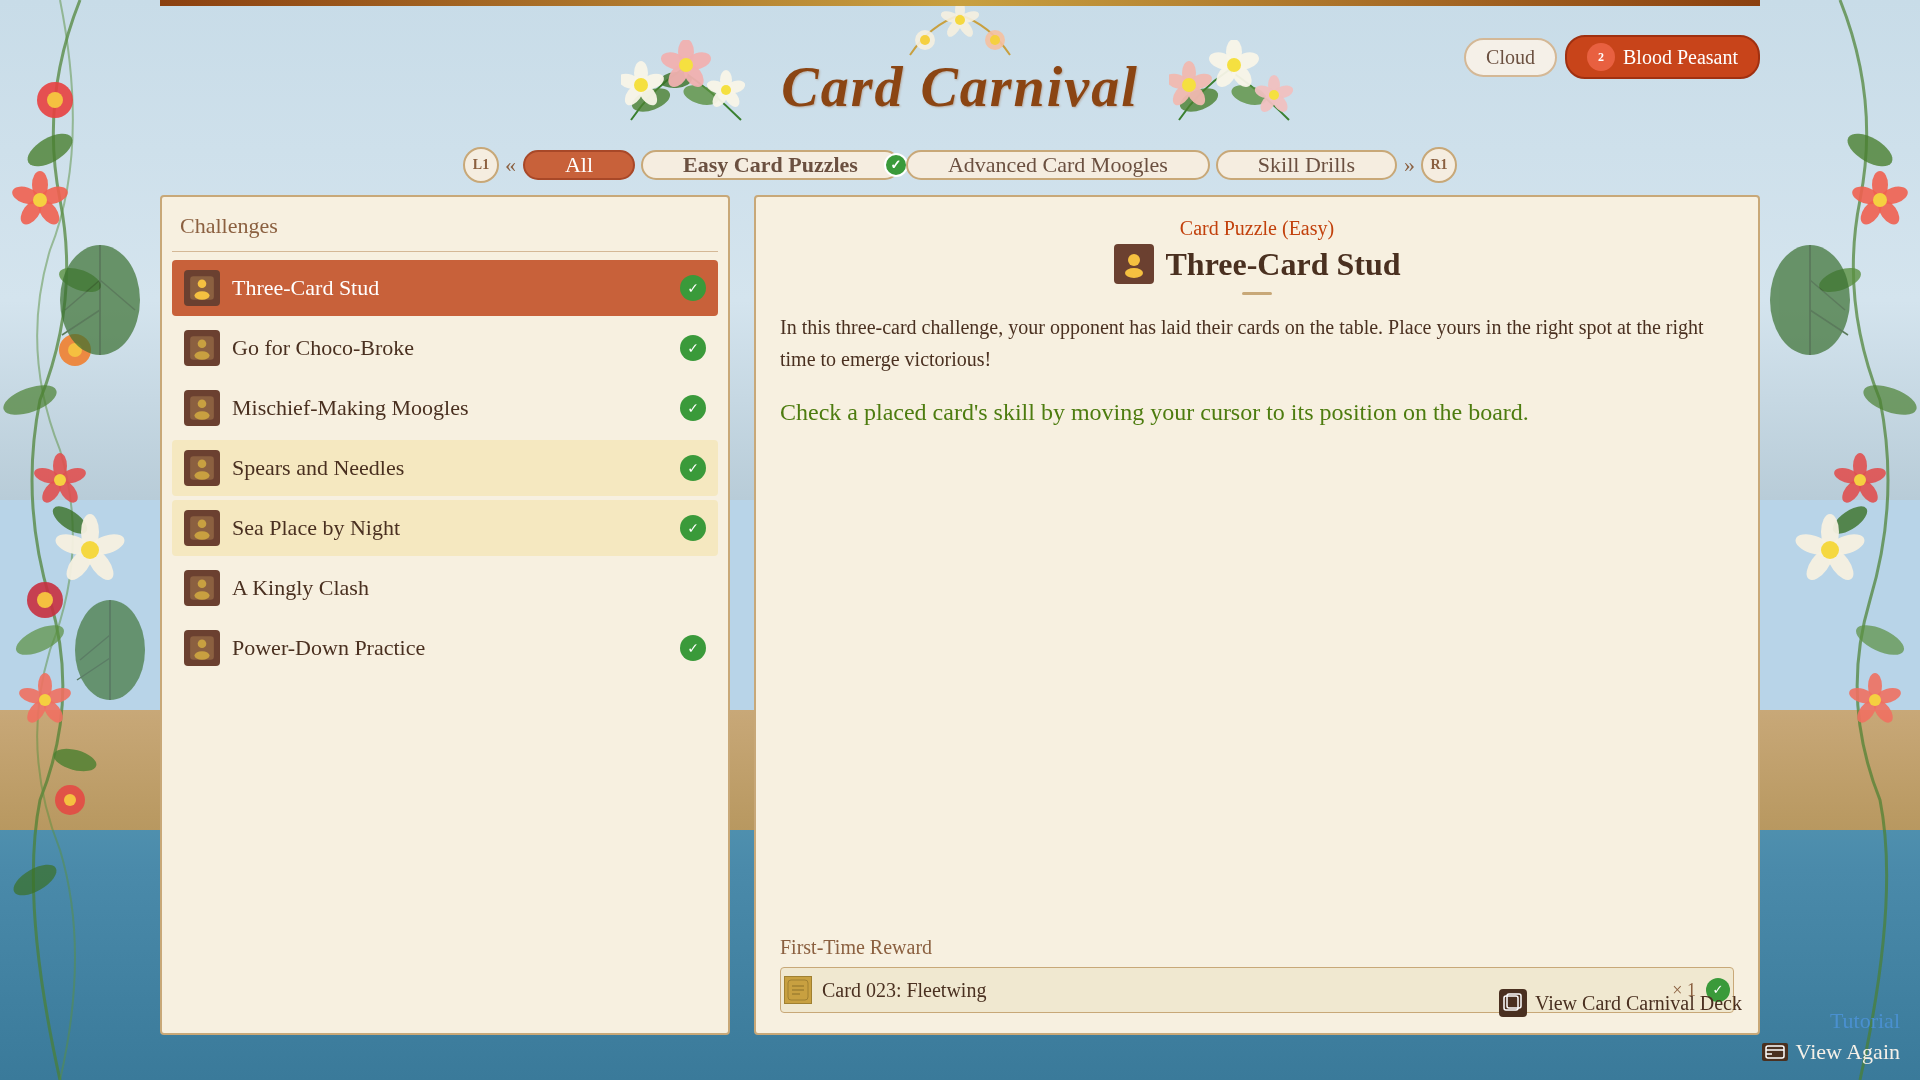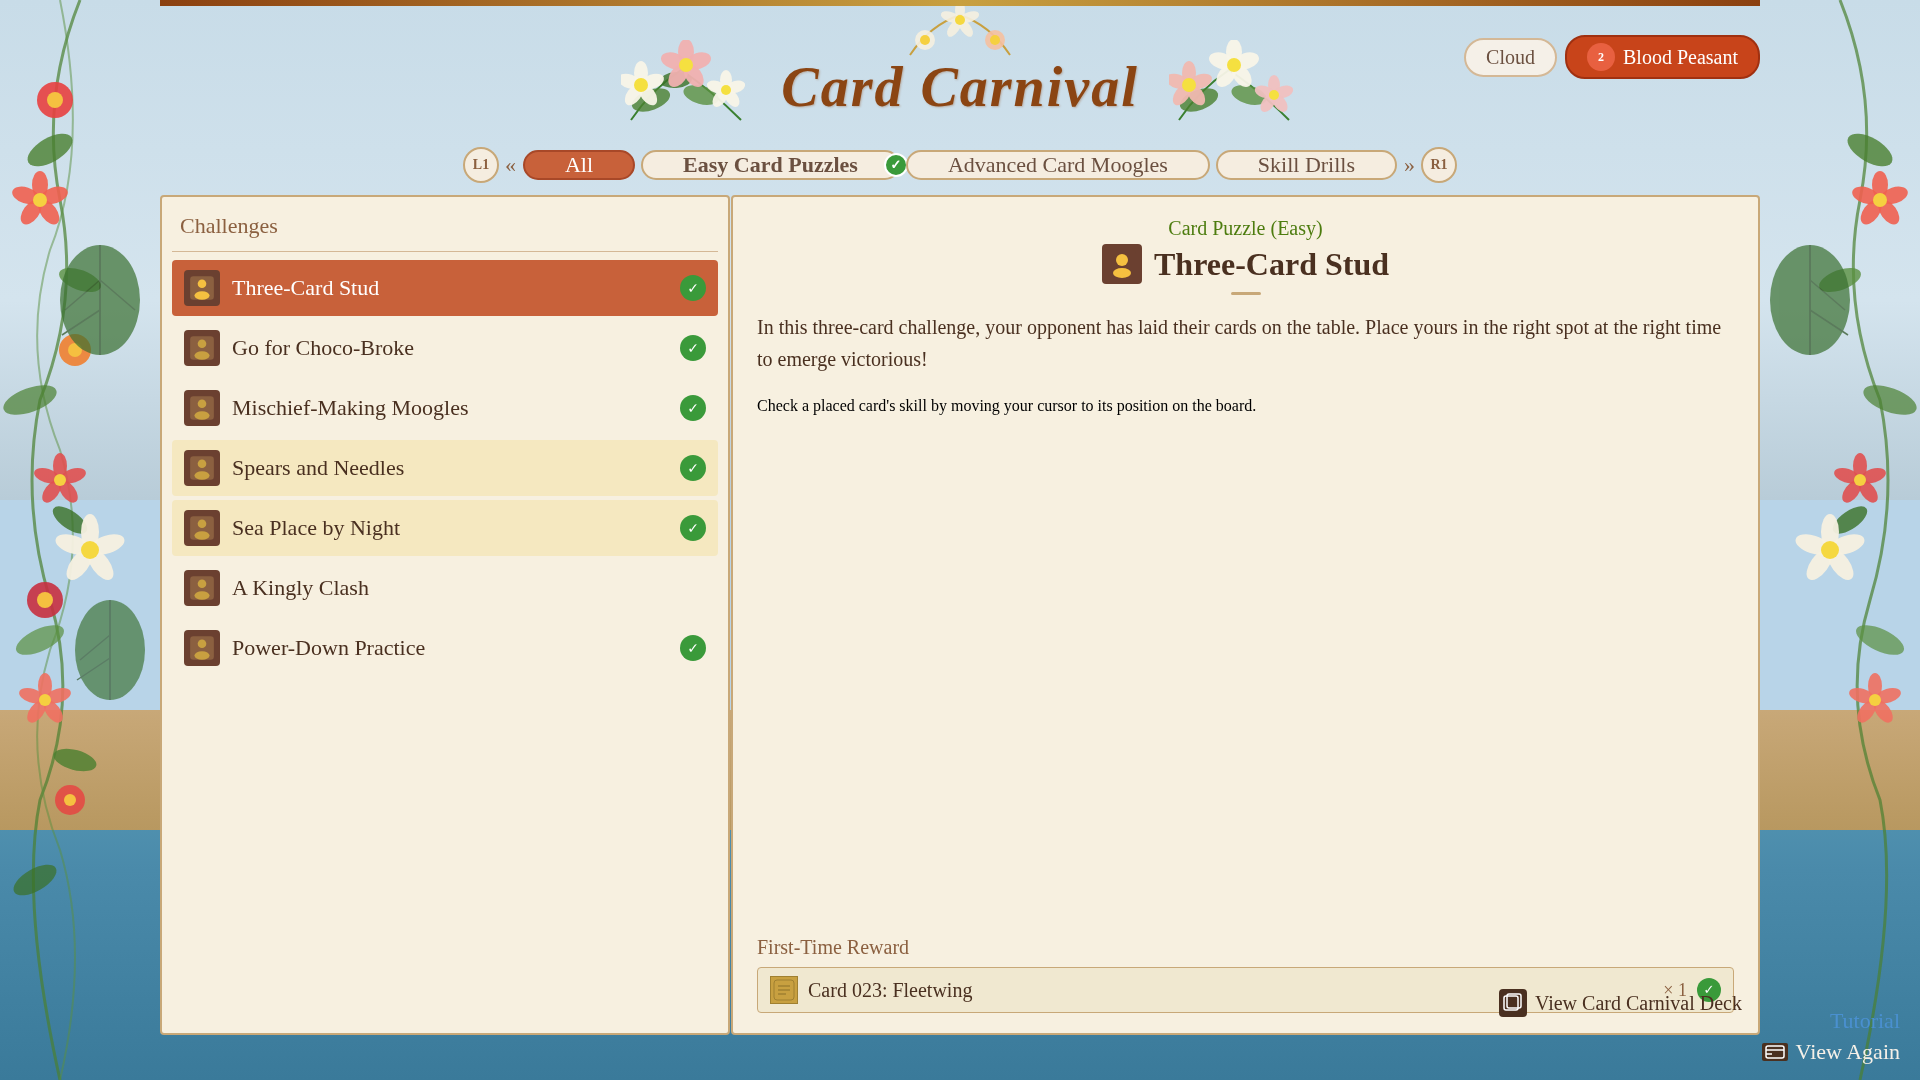--- a/index.html
+++ b/index.html
@@ -185,21 +185,21 @@
       align-items: center;
       justify-content: center;
       color: white;
       font-size: 13px;
       border: 2px solid #fff;
     }
 
     
     .main-content {
       display: flex;
-      gap: 1px;
+      gap: 24px;
       height: calc(100% - 160px);
     }
 
     
     .challenges-panel {
       flex: 0 0 570px;
       background: #f7f0e0;
       border: 2px solid #c8a878;
       border-radius: 4px;
       padding: 10px;
@@ -295,21 +295,21 @@
       border-radius: 4px;
       padding: 20px 24px;
       display: flex;
       flex-direction: column;
       position: relative;
     }
 
     .detail-subtitle {
       text-align: center;
       font-size: 20px;
-      color: #4d7c0f;
+      color: #c2410c;
       margin-bottom: 4px;
       font-family: Georgia, serif;
     }
 
     .detail-title-row {
       display: flex;
       align-items: center;
       justify-content: center;
       gap: 12px;
       margin-bottom: 8px;
@@ -341,22 +341,22 @@
 
     .detail-description {
       font-size: 20px;
       color: #4a3020;
       line-height: 1.6;
       margin-bottom: 18px;
       font-family: Georgia, serif;
     }
 
     .detail-hint {
-      font-size: 16px;
-      color: #000000;
+      font-size: 24px;
+      color: #4d7c0f;
       line-height: 1.6;
       margin-bottom: 18px;
       font-family: Georgia, serif;
     }
 
     .reward-section {
       margin-top: auto;
     }
 
     .reward-label {
@@ -365,21 +365,21 @@
       margin-bottom: 8px;
       font-family: Georgia, serif;
     }
 
     .reward-item {
       display: flex;
       align-items: center;
       background: #f0e8d0;
       border: 1px solid #c8a878;
       border-radius: 4px;
-      padding: 8px 12px;
+      padding: 8px 3px;
       gap: 10px;
     }
 
     .reward-icon {
       width: 28px;
       height: 28px;
       background: #c8a040;
       border: 1px solid #a08030;
       display: flex;
       align-items: center;

